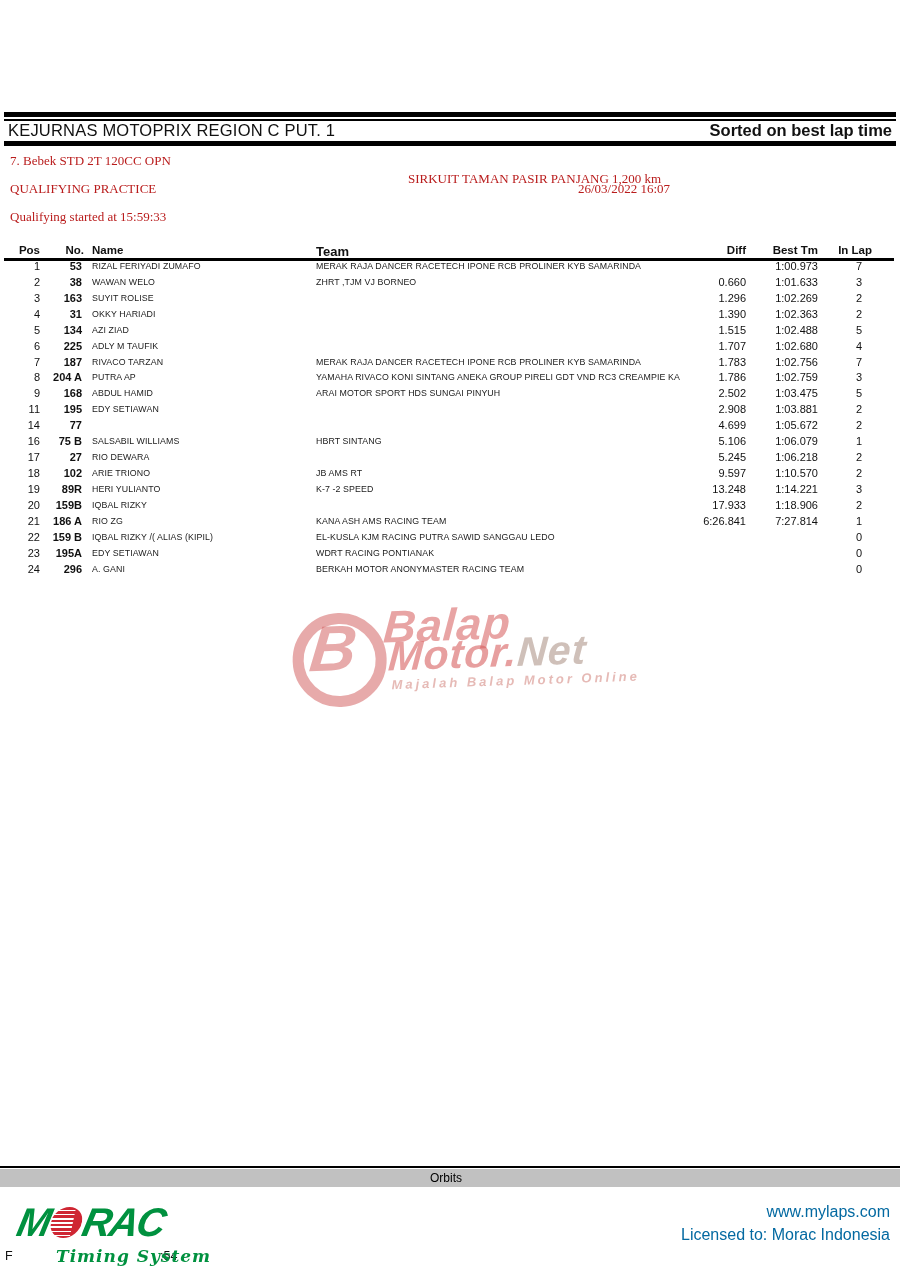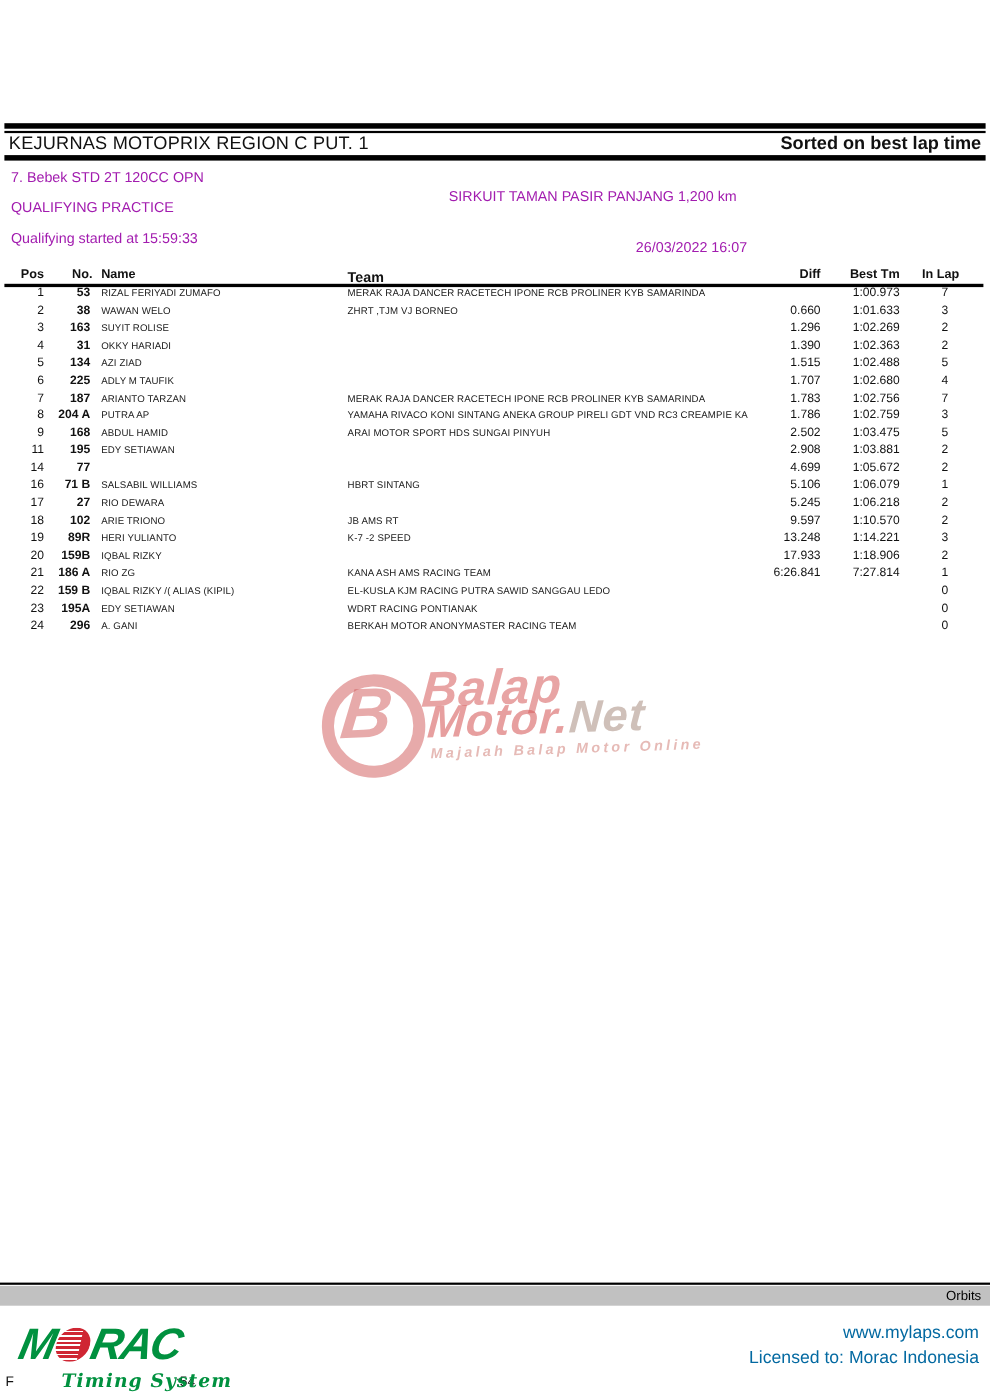--- a/index.html
+++ b/index.html
@@ -8,21 +8,21 @@
   .abs{position:absolute;}
   
   .bar{position:absolute;left:4px;right:4px;background:#000;}
   #bar-top{top:112px;height:5px;}
   #line-top{top:119px;height:2px;}
   #bar-bottom{top:141px;height:4.5px;}
   .title-row{position:absolute;top:120px;left:8px;right:8px;height:21px;display:flex;justify-content:space-between;align-items:center;}
   .doc-title{font-size:16.5px;font-weight:normal;letter-spacing:0.2px;}
   .sorted{font-size:16.5px;font-weight:bold;}
   
-  .info{font-size:13px;color:#a21caf;}
+  .info{font-size:13px;color:#b91c1c;font-family:Liberation Serif, serif;}
   
   table{border-collapse:collapse;table-layout:fixed;}
   #results{position:absolute;top:244px;left:8px;width:866px;z-index:2;}
   th{font-weight:bold;font-size:11.5px;padding:0;vertical-align:top;height:14px;}
   th.l{text-align:left;}
   th.r{text-align:right;}
   th.team-h{font-size:13px;}
   td{padding:0;font-size:11px;line-height:15.92px;height:15.92px;white-space:nowrap;overflow:hidden;vertical-align:middle;}
   td.c-pos{text-align:right;}
   td.c-no{text-align:right;font-weight:bold;padding-right:2px;}
@@ -37,21 +37,21 @@
   #watermark{position:absolute;left:284px;top:584px;width:400px;height:110px;z-index:1;transform:rotate(-2deg);}
   .wm-circle{position:absolute;left:8px;top:24px;width:72px;height:72px;border:11px solid rgba(208,86,86,0.50);border-radius:50%;}
   .wm-b{position:absolute;left:26px;top:22px;font-size:64px;font-weight:bold;font-style:italic;color:rgba(208,86,86,0.50);transform:skewX(-8deg);}
   .wm-l1{position:absolute;left:100px;top:14px;font-size:45px;font-weight:bold;font-style:italic;letter-spacing:1px;color:rgba(214,90,90,0.55);transform:skewX(-6deg);}
   .wm-l2{position:absolute;left:104px;top:46px;font-size:41px;font-weight:bold;font-style:italic;letter-spacing:1px;transform:skewX(-6deg);}
   .wm-l2 .p1{color:rgba(214,90,90,0.58);}
   .wm-l2 .p2{color:rgba(168,140,128,0.55);}
   .wm-tag{position:absolute;left:106px;top:90px;font-size:13px;font-weight:bold;font-style:italic;letter-spacing:3px;color:rgba(206,118,110,0.5);}
   
   #orbits-line{position:absolute;top:1166px;left:0;right:0;height:2px;background:#000;}
-  #orbits-bar{position:absolute;top:1169px;left:0;right:0;height:18px;background:#c1c1c1;font-size:12px;line-height:18px;text-align:right;padding-right:8px;box-sizing:border-box;color:#000;}
+  #orbits-bar{position:absolute;top:1169px;left:0;right:0;height:18px;background:#c1c1c1;font-size:12px;line-height:18px;text-align:center;padding-right:8px;box-sizing:border-box;color:#000;}
   .foot-r{position:absolute;right:10px;font-size:16px;color:#0369a1;}
   
   #morac{position:absolute;left:18px;top:1202px;z-index:2;}
   .morac-row{display:flex;align-items:center;transform:skewX(-12deg);}
   .morac-letter{font-size:40px;font-weight:800;font-style:italic;color:#00913f;line-height:40px;letter-spacing:-2px;}
   .morac-disc{display:inline-block;width:31px;height:31px;border-radius:50%;margin:0 1px 0 2px;
     background-color:#cf2633;
     background-image:repeating-linear-gradient(180deg, rgba(255,255,255,0) 0 2.6px, #ffffff 2.6px 4.2px);
     background-size:72% 100%;background-repeat:no-repeat;}
   .timing{position:absolute;left:38px;top:44px;font-family:"DejaVu Serif",serif;font-style:italic;font-weight:bold;font-size:17px;color:#00913f;white-space:nowrap;letter-spacing:1px;}
@@ -68,21 +68,21 @@
   <div class="title-row">
     <span class="doc-title">KEJURNAS MOTOPRIX REGION C PUT. 1</span>
     <span class="sorted">Sorted on best lap time</span>
   </div>
 
   <div class="bar" id="bar-bottom"></div>
 
   <span class="abs info" style="left:10px;top:153px;">7. Bebek STD 2T 120CC OPN</span>
   <span class="abs info" style="left:408px;top:153px;margin-top:18px;">SIRKUIT TAMAN PASIR PANJANG 1,200 km</span>
   <span class="abs info" style="left:10px;top:181px;">QUALIFYING PRACTICE</span>
-  <span class="abs info" style="left:578px;top:181px;margin-top:36px;">26/03/2022 16:07</span>
+  <span class="abs info" style="left:578px;top:181px;">26/03/2022 16:07</span>
   <span class="abs info" style="left:10px;top:209px;">Qualifying started at 15:59:33</span>
 
   <div id="watermark">
     <div class="wm-circle"></div>
     <div class="wm-b">B</div>
     <div class="wm-l1">Balap</div>
     <div class="wm-l2"><span class="p1">Motor.</span><span class="p2">Net</span></div>
     <div class="wm-tag">Majalah Balap Motor Online</div>
   </div>
 
@@ -164,21 +164,21 @@
       <td class="c-name">ADLY M TAUFIK</td>
       <td class="c-team"></td>
       <td class="c-diff">1.707</td>
       <td class="c-best">1:02.680</td>
       <td class="c-inlap">4</td>
     </tr>
 
     <tr>
       <td class="c-pos">7</td>
       <td class="c-no">187</td>
-      <td class="c-name">ARIANTO TARZAN</td>
+      <td class="c-name">RIVACO TARZAN</td>
       <td class="c-team">MERAK RAJA DANCER RACETECH IPONE RCB PROLINER KYB SAMARINDA</td>
       <td class="c-diff">1.783</td>
       <td class="c-best">1:02.756</td>
       <td class="c-inlap">7</td>
     </tr>
 
     <tr>
       <td class="c-pos">8</td>
       <td class="c-no">204 A</td>
       <td class="c-name">PUTRA AP</td>
@@ -217,21 +217,21 @@
       <td class="c-name"></td>
       <td class="c-team"></td>
       <td class="c-diff">4.699</td>
       <td class="c-best">1:05.672</td>
       <td class="c-inlap">2</td>
     </tr>
 
 
     <tr>
       <td class="c-pos">16</td>
-      <td class="c-no">71 B</td>
+      <td class="c-no">75 B</td>
       <td class="c-name">SALSABIL WILLIAMS</td>
       <td class="c-team">HBRT SINTANG</td>
       <td class="c-diff">5.106</td>
       <td class="c-best">1:06.079</td>
       <td class="c-inlap">1</td>
     </tr>
 
     <tr>
       <td class="c-pos">17</td>
       <td class="c-no">27</td>

